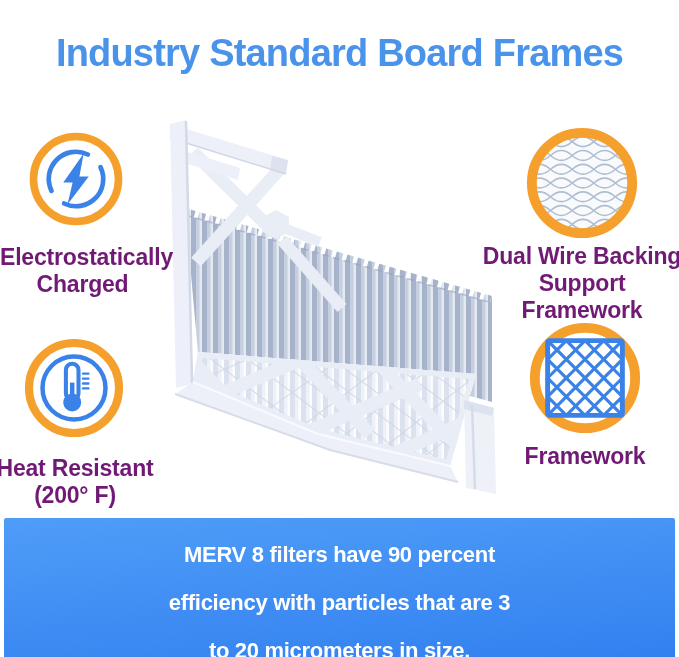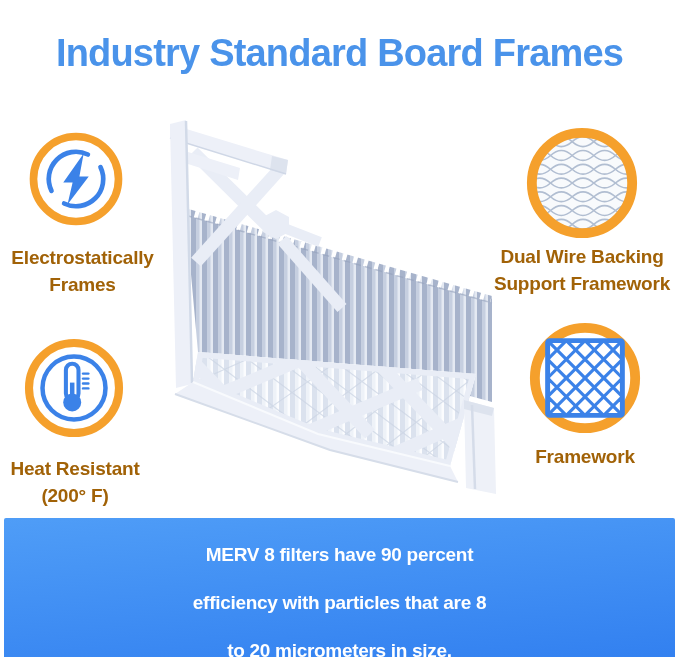--- a/index.html
+++ b/index.html
@@ -4,39 +4,39 @@
 <style>
   html,body{margin:0;padding:0;background:#ffffff;}
   .stage{position:relative;width:679px;height:642px;background:#ffffff;overflow:hidden;
          font-family:"Liberation Sans",sans-serif;margin-top:36px;}
   
   .title{position:absolute;left:0;top:-6px;width:679px;text-align:center;
          font-size:38px;font-weight:bold;letter-spacing:-0.8px;color:#4a93ea;line-height:46px;}
   
   .feature{position:absolute;}
   .icon-wrap{position:absolute;}
-  .flabel{position:absolute;text-align:center;font-weight:bold;color:#a16207;
-          font-size:19px;line-height:27px;letter-spacing:-0.2px;}
+  .flabel{position:absolute;text-align:center;font-weight:bold;color:#701a75;
+          font-size:23px;line-height:27px;letter-spacing:-0.2px;}
   .f1-icon{left:25px;top:92px;width:102px;height:102px;}
   .f1-label{left:0px;top:208px;width:165px;}
   .f2-icon{left:523px;top:88px;width:118px;height:118px;}
   .f2-label{left:482px;top:207px;width:200px;}
   .f3-icon{left:20px;top:298px;width:108px;height:108px;}
   .f3-label{left:-5px;top:419px;width:160px;}
   .f4-icon{left:526px;top:283px;width:118px;height:118px;}
   .f4-label{left:490px;top:407px;width:190px;}
   .icon-wrap svg{display:block;width:100%;height:100%;}
   
   .product{position:absolute;left:158px;top:76px;width:345px;height:412px;}
   .product svg{display:block;width:100%;height:100%;}
   
   .banner{position:absolute;left:4px;top:482px;width:671px;height:169px;border-radius:2px;
           background:linear-gradient(175deg,#4f9df7 0%,#2e7cef 100%);
           display:flex;flex-direction:column;justify-content:center;align-items:center;}
-  .banner-line{color:#ffffff;font-weight:bold;font-size:19px;line-height:48px;
+  .banner-line{color:#ffffff;font-weight:bold;font-size:22px;line-height:48px;
                letter-spacing:-0.3px;text-align:center;white-space:nowrap;}
 </style>
 </head>
 <body>
 
 <div class="stage">
 
   <div class="title">Industry Standard Board Frames</div>
 
   <div class="product">
@@ -132,21 +132,21 @@
     <div class="icon-wrap f1-icon">
       <svg viewBox="-60 -60 120 120">
         <circle cx="0" cy="0" r="50" fill="none" stroke-width="9" stroke="#f5a02c"></circle>
         <path d="M28.8,-14 A32,32 0 0 1 -14,28.8" fill="none" stroke-width="5.5" stroke-linecap="round" stroke="#3b82e8"></path>
         <path d="M-28.8,14 A32,32 0 0 1 14,-28.8" fill="none" stroke-width="5.5" stroke-linecap="round" stroke="#3b82e8"></path>
         <path d="M9,-30 L-15,4 L-4,4 L-10,30 L15,-3 L4,-3 Z" fill="#3b82e8"></path>
       </svg>
     </div>
     <div class="flabel f1-label">
       <div>Electrostatically</div>
-      <div>Frames</div>
+      <div>Charged</div>
     </div>
   </div>
 
   <div class="feature">
     <div class="icon-wrap f2-icon">
       <svg viewBox="-60 -60 120 120">
         <defs>
             <clipPath id="meshClip">
               <circle cx="0" cy="0" r="47"></circle>
             </clipPath>
@@ -227,17 +227,17 @@
         </g>
       </svg>
     </div>
     <div class="flabel f4-label">
       <div>Framework</div>
     </div>
   </div>
 
   <div class="banner">
     <div class="banner-line">MERV 8 filters have 90 percent</div>
-    <div class="banner-line">efficiency with particles that are 8</div>
+    <div class="banner-line">efficiency with particles that are 3</div>
     <div class="banner-line">to 20 micrometers in size.</div>
   </div>
 
 </div>
 
 </body></html>

